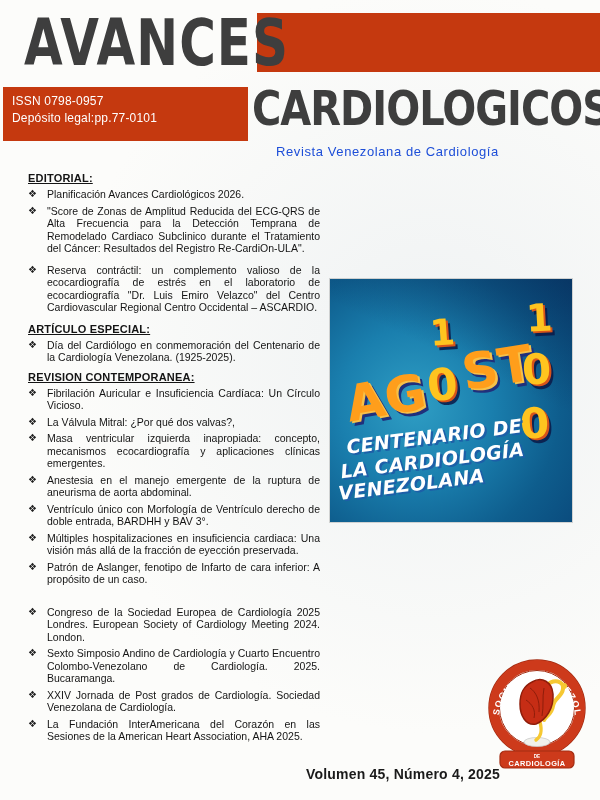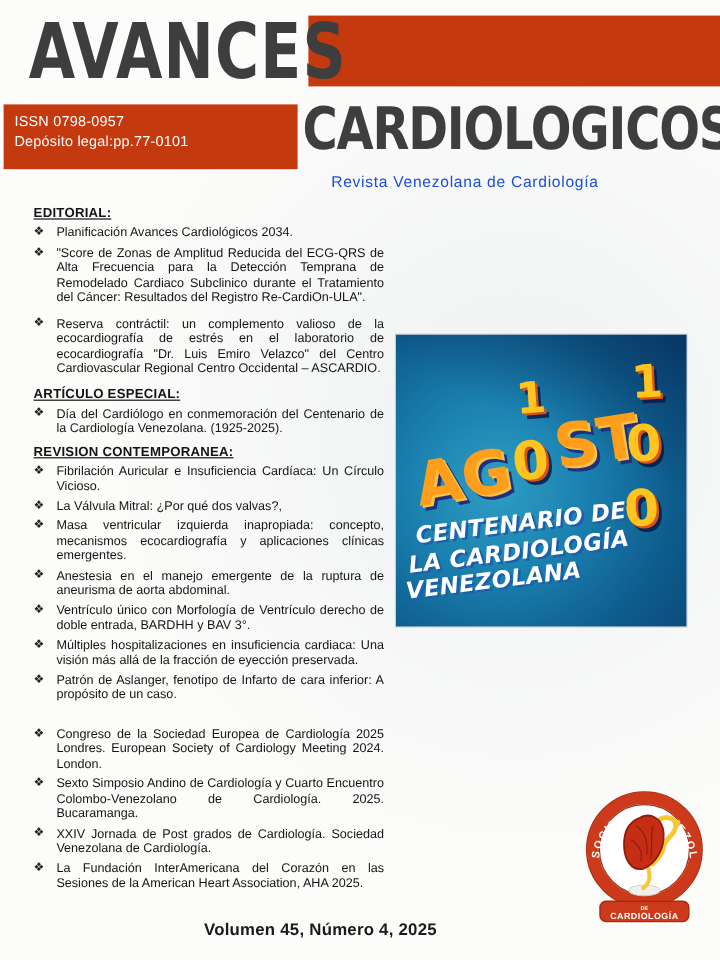--- a/index.html
+++ b/index.html
@@ -63,21 +63,21 @@
     font-size:19px;line-height:1;white-space:nowrap;letter-spacing:0.3px;
     transform:rotate(-7deg);text-shadow:2px 2px 0 #1d5fa8;
   }
   .cap--1{left:16px;top:148px;}
   .cap--2{left:10px;top:172px;}
   .cap--3{left:8px;top:196px;}
   
   .seal{position:absolute;left:484px;top:656px;width:106px;height:122px;}
   
   .volume{
-    position:absolute;left:170px;top:766px;width:330px;text-align:left;
+    position:absolute;left:170px;top:766px;width:330px;text-align:right;
     font-size:14px;font-weight:bold;color:#1a1a1a;letter-spacing:0.2px;
   }
 </style>
 </head>
 <body>
 
 <div>
 
   <div>
     <div class="bar bar--top"></div>
@@ -92,21 +92,21 @@
       <div>Revista Venezolana de Cardiología</div>
     </div>
   </div>
 
   <div class="toc">
 
     <div class="sec">
       <div class="sec-heading">EDITORIAL:</div>
       <div class="item">
         <span class="bullet">❖</span>
-        <div class="txt">Planificación Avances Cardiológicos 2034.</div>
+        <div class="txt">Planificación Avances Cardiológicos 2026.</div>
       </div>
     </div>
 
     <div class="sec">
       <div class="item item--gap">
         <span class="bullet">❖</span>
         <div class="txt">"Score de Zonas de Amplitud Reducida del ECG-QRS de Alta Frecuencia para la Detección Temprana de Remodelado Cardiaco Subclinico durante el Tratamiento del Cáncer: Resultados del Registro Re-CardiOn-ULA".</div>
       </div>
       <div class="item item--gap">
         <span class="bullet">❖</span>

